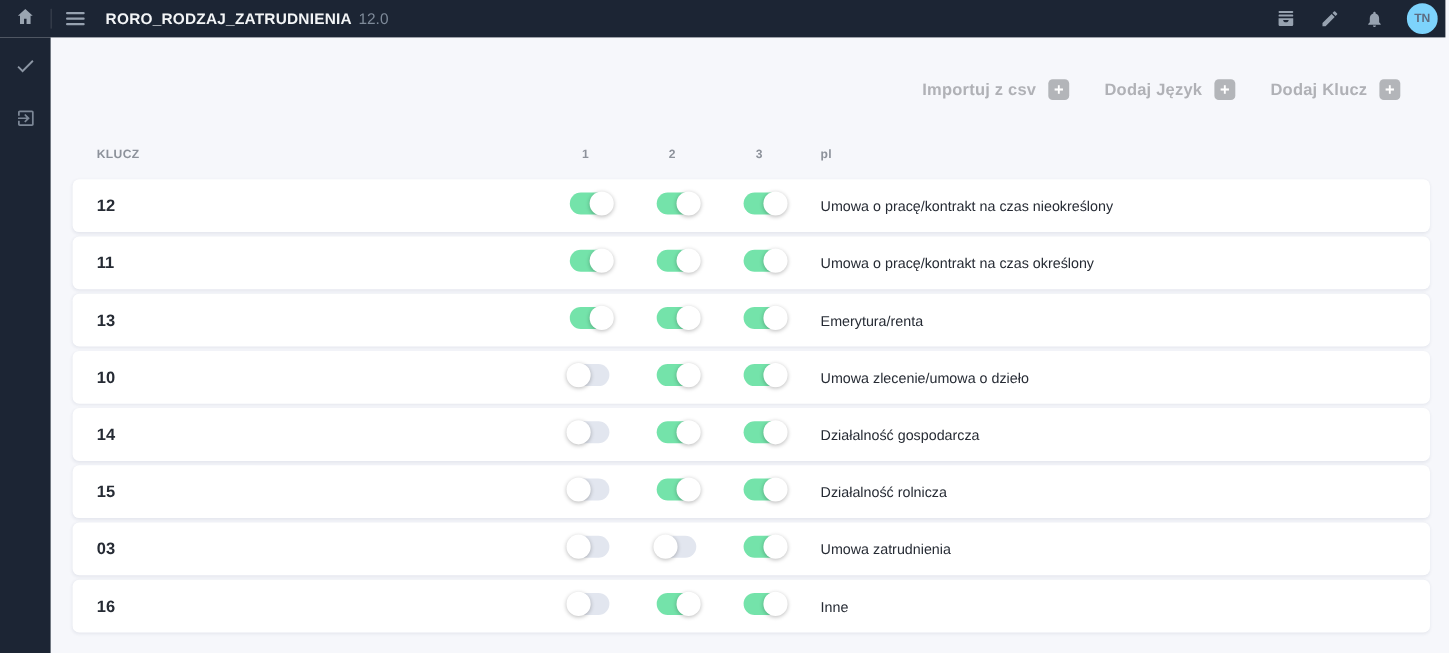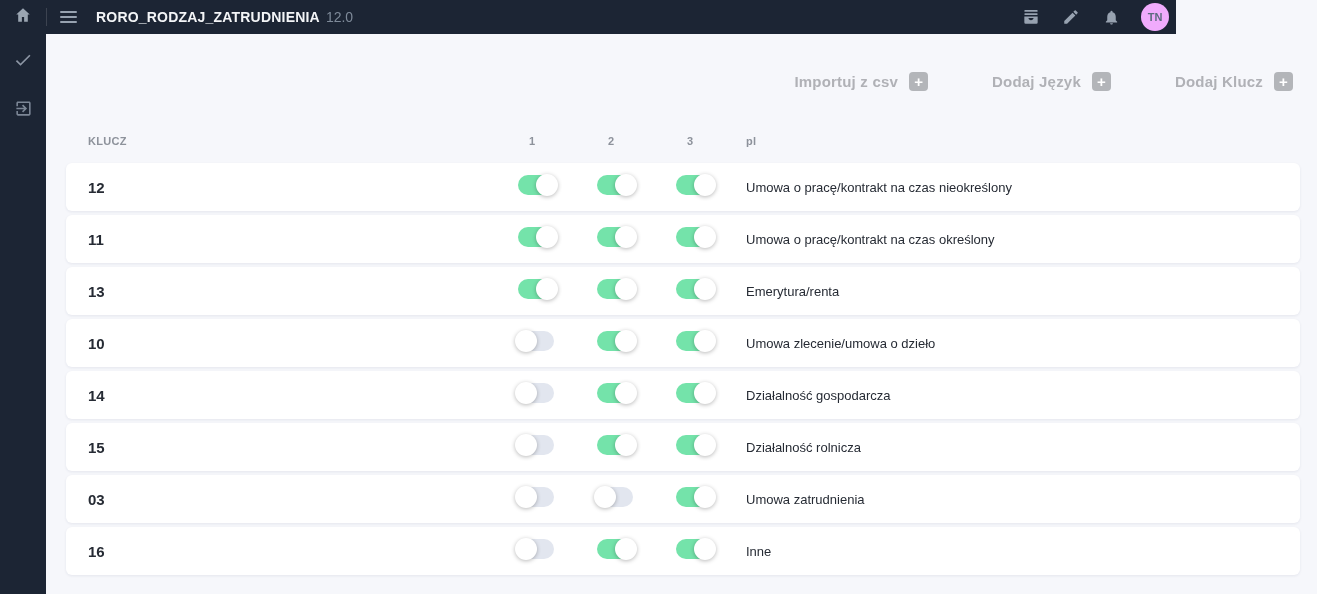--- a/index.html
+++ b/index.html
@@ -11,47 +11,47 @@
     --action-gray:#b0b1b6;
     --header-text:#8d929b;
     --row-text:#262b34;
   }
   *{box-sizing:border-box;margin:0;padding:0;}
   html,body{width:1317px;height:594px;overflow:hidden;}
   body{font-family:"Liberation Sans",sans-serif;background:var(--content-bg);}
   .screen{position:relative;width:1317px;height:594px;}
 
   
-  .topbar{position:absolute;top:0;left:0;width:1176px;height:34px;
+  .topbar{position:absolute;top:0;left:0;width:1314px;height:34px;
     background:var(--topbar-bg);display:flex;align-items:center;z-index:20;}
   .home-box{width:46px;display:flex;justify-content:center;align-items:center;cursor:pointer;}
   .tb-divider{width:1px;height:18px;background:rgba(255,255,255,0.14);}
   .hamburger{margin-left:11px;display:flex;flex-direction:column;gap:3px;cursor:pointer;padding:4px 2px;}
   .hamburger span{display:block;width:17px;height:2px;border-radius:1px;background:var(--icon-gray);}
   .tb-title{margin-left:17px;font-size:14px;font-weight:700;color:#f3f5f7;letter-spacing:.2px;white-space:nowrap;}
   .tb-version{margin-left:6px;font-size:14px;font-weight:400;color:#7e8a99;}
   .tb-spacer{flex:1;}
   .tb-right{display:flex;align-items:center;gap:20px;margin-right:7px;}
   .tb-icon{width:20px;height:20px;display:flex;align-items:center;justify-content:center;cursor:pointer;}
   .tb-icon svg{display:block;}
-  .avatar{width:28px;height:28px;border-radius:50%;background:#f0abfc;color:#5d6b80;
+  .avatar{width:28px;height:28px;border-radius:50%;background:#7dd3fc;color:#5d6b80;
     font-size:11px;font-weight:700;display:flex;align-items:center;justify-content:center;cursor:pointer;}
 
   
   .sidebar{position:absolute;top:34px;left:0;width:46px;height:560px;
     background:var(--topbar-bg);display:flex;flex-direction:column;align-items:center;z-index:10;}
   .sb-icon{width:46px;height:40px;display:flex;align-items:center;justify-content:center;cursor:pointer;}
   .sb-icon.first{margin-top:8px;}
   .sb-icon.second{margin-top:8px;}
 
   
   .content{position:absolute;top:34px;left:46px;width:1271px;height:560px;background:var(--content-bg);}
 
-  .actions{display:flex;justify-content:flex-end;align-items:center;gap:64px;
-    padding:35px 24px 0 0;height:59px;}
+  .actions{display:flex;justify-content:flex-end;align-items:center;gap:32px;
+    padding:35px 44px 0 0;height:59px;}
   .action{display:flex;align-items:center;gap:11px;cursor:pointer;}
   .action-label{font-size:15px;font-weight:700;color:var(--action-gray);letter-spacing:.2px;}
   .plus-icon{width:19px;height:19px;border-radius:4px;background:#b3b5b9;color:#fff;
     display:flex;align-items:center;justify-content:center;font-size:15px;font-weight:700;line-height:1;}
   .plus-icon::before{content:"+";}
 
   .table{margin:0 17px 0 20px;}
   .grid{display:grid;grid-template-columns:452px 79px 79px 70px 1fr;align-items:center;}
   .thead{height:44px;margin-top:26px;color:var(--header-text);font-size:11px;font-weight:700;letter-spacing:.3px;}
   .th-key{padding-left:22px;}

